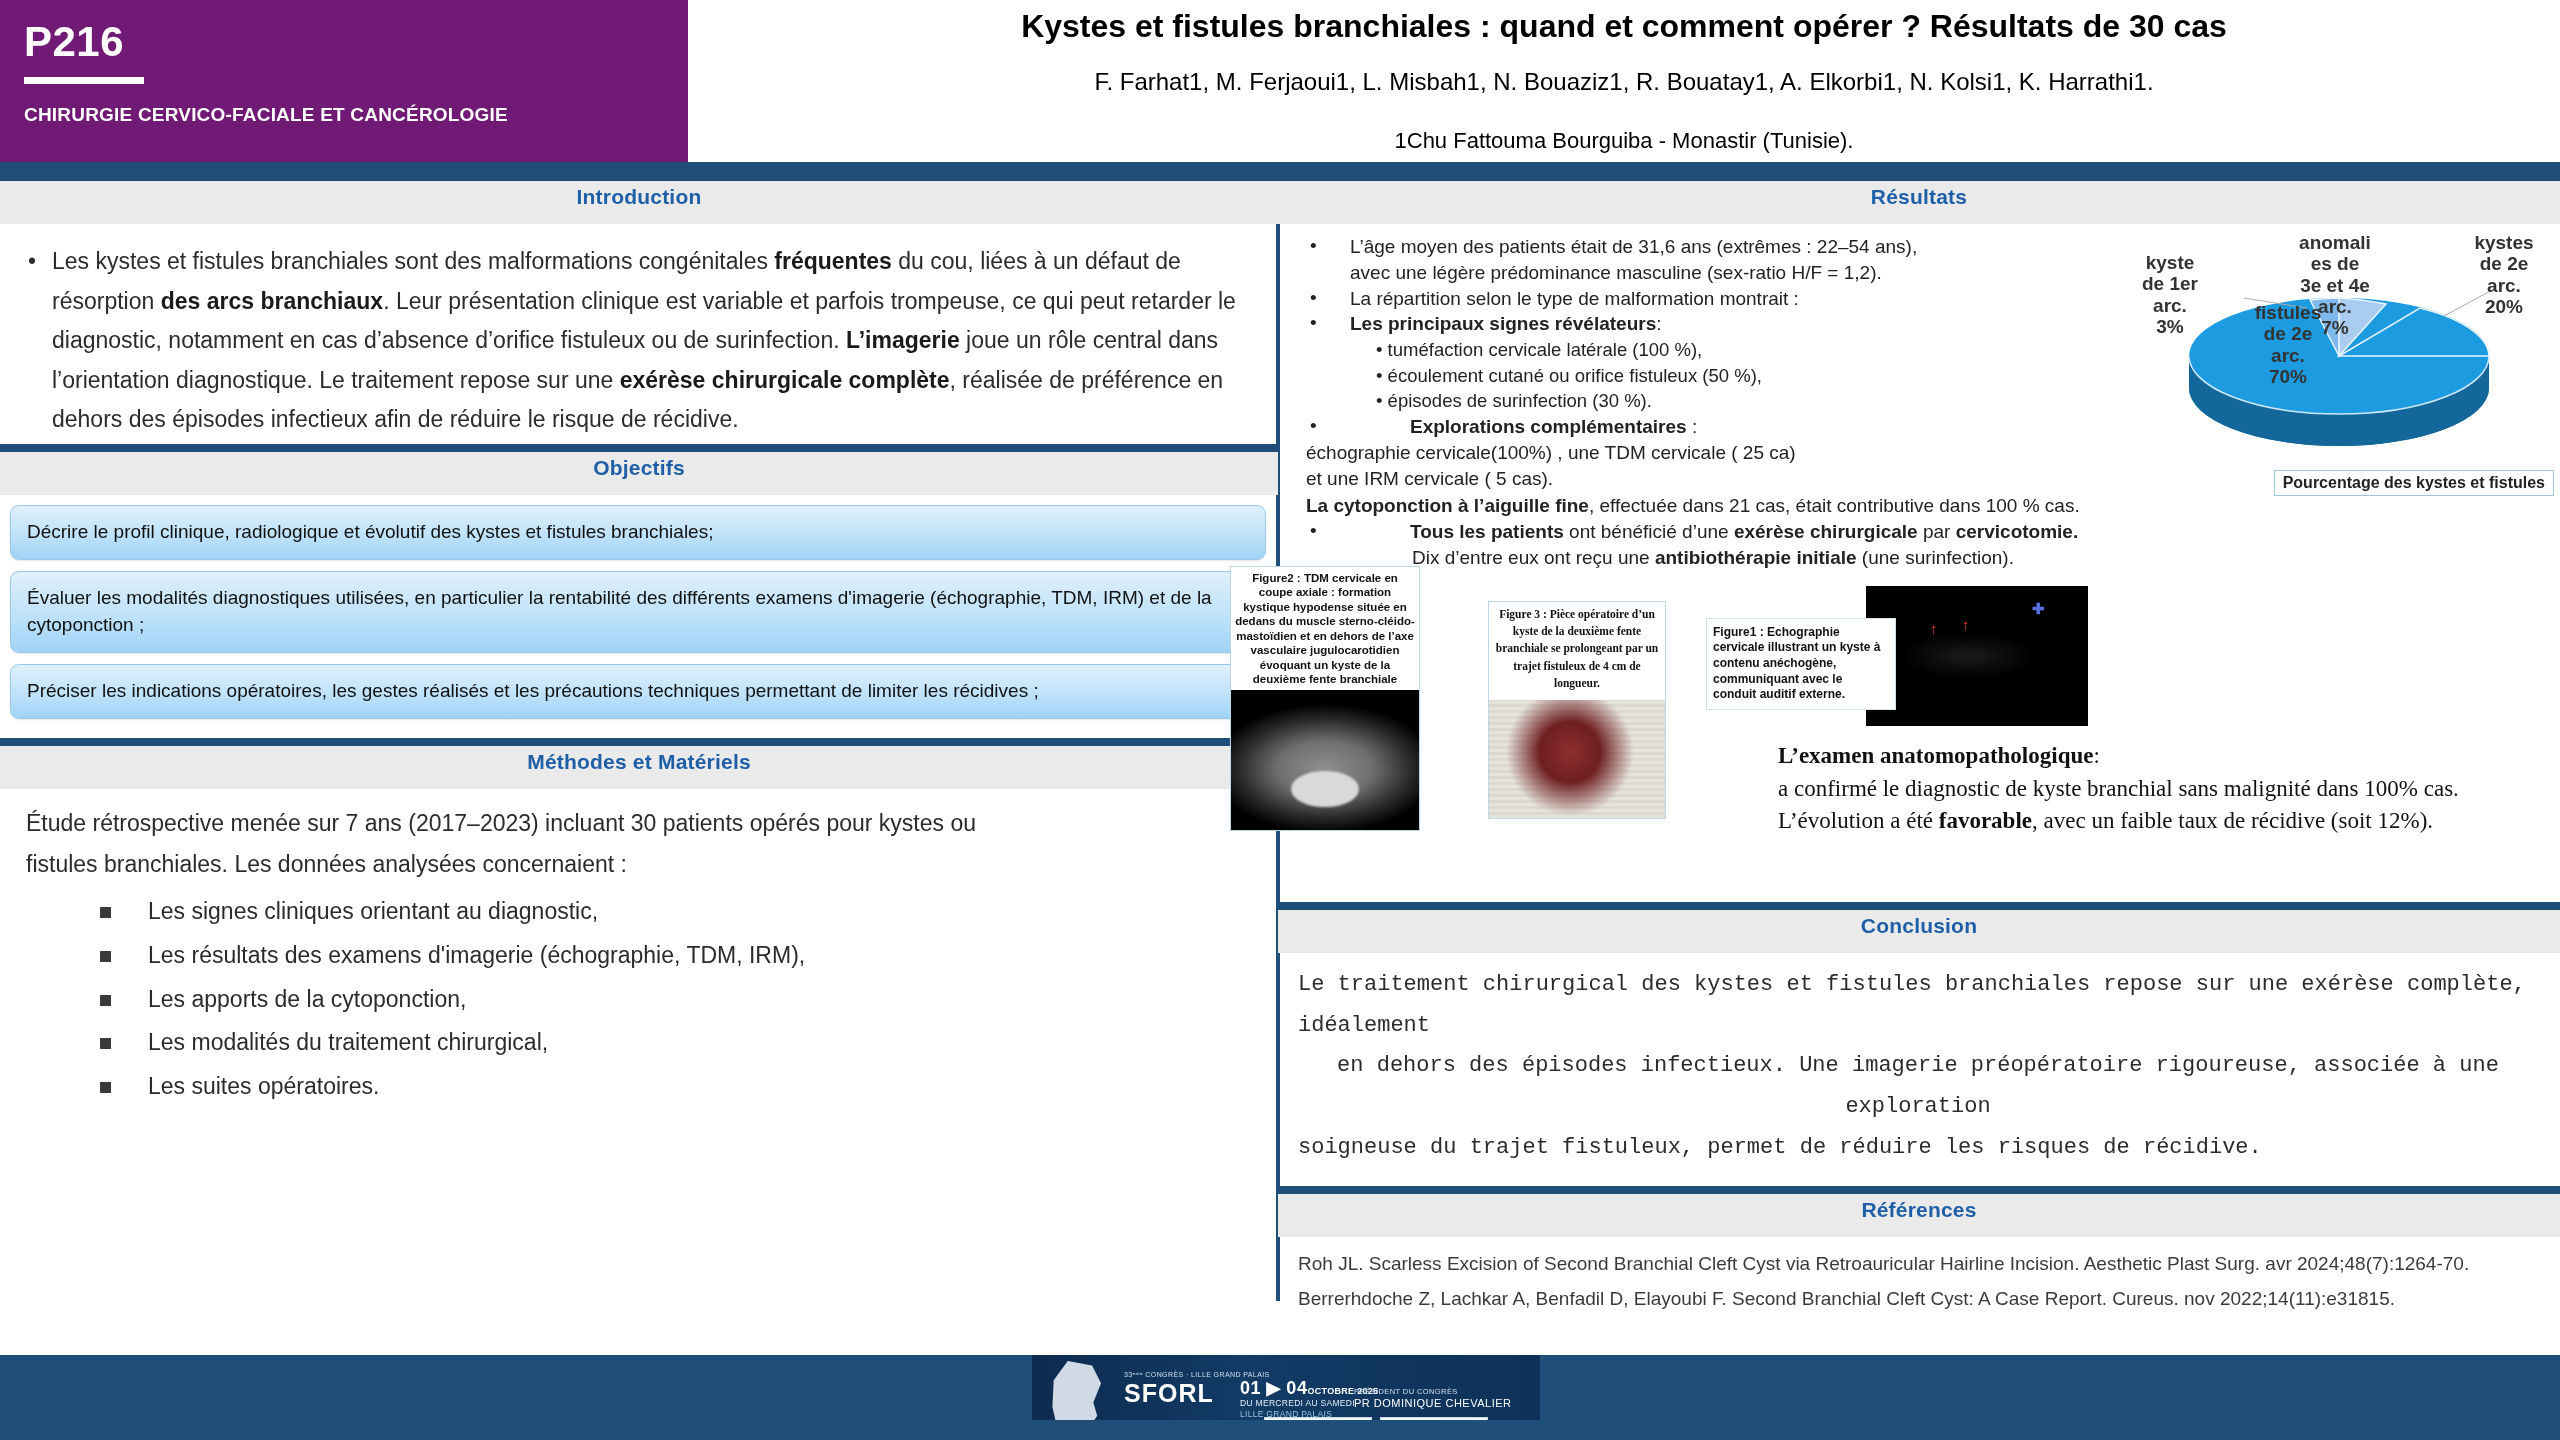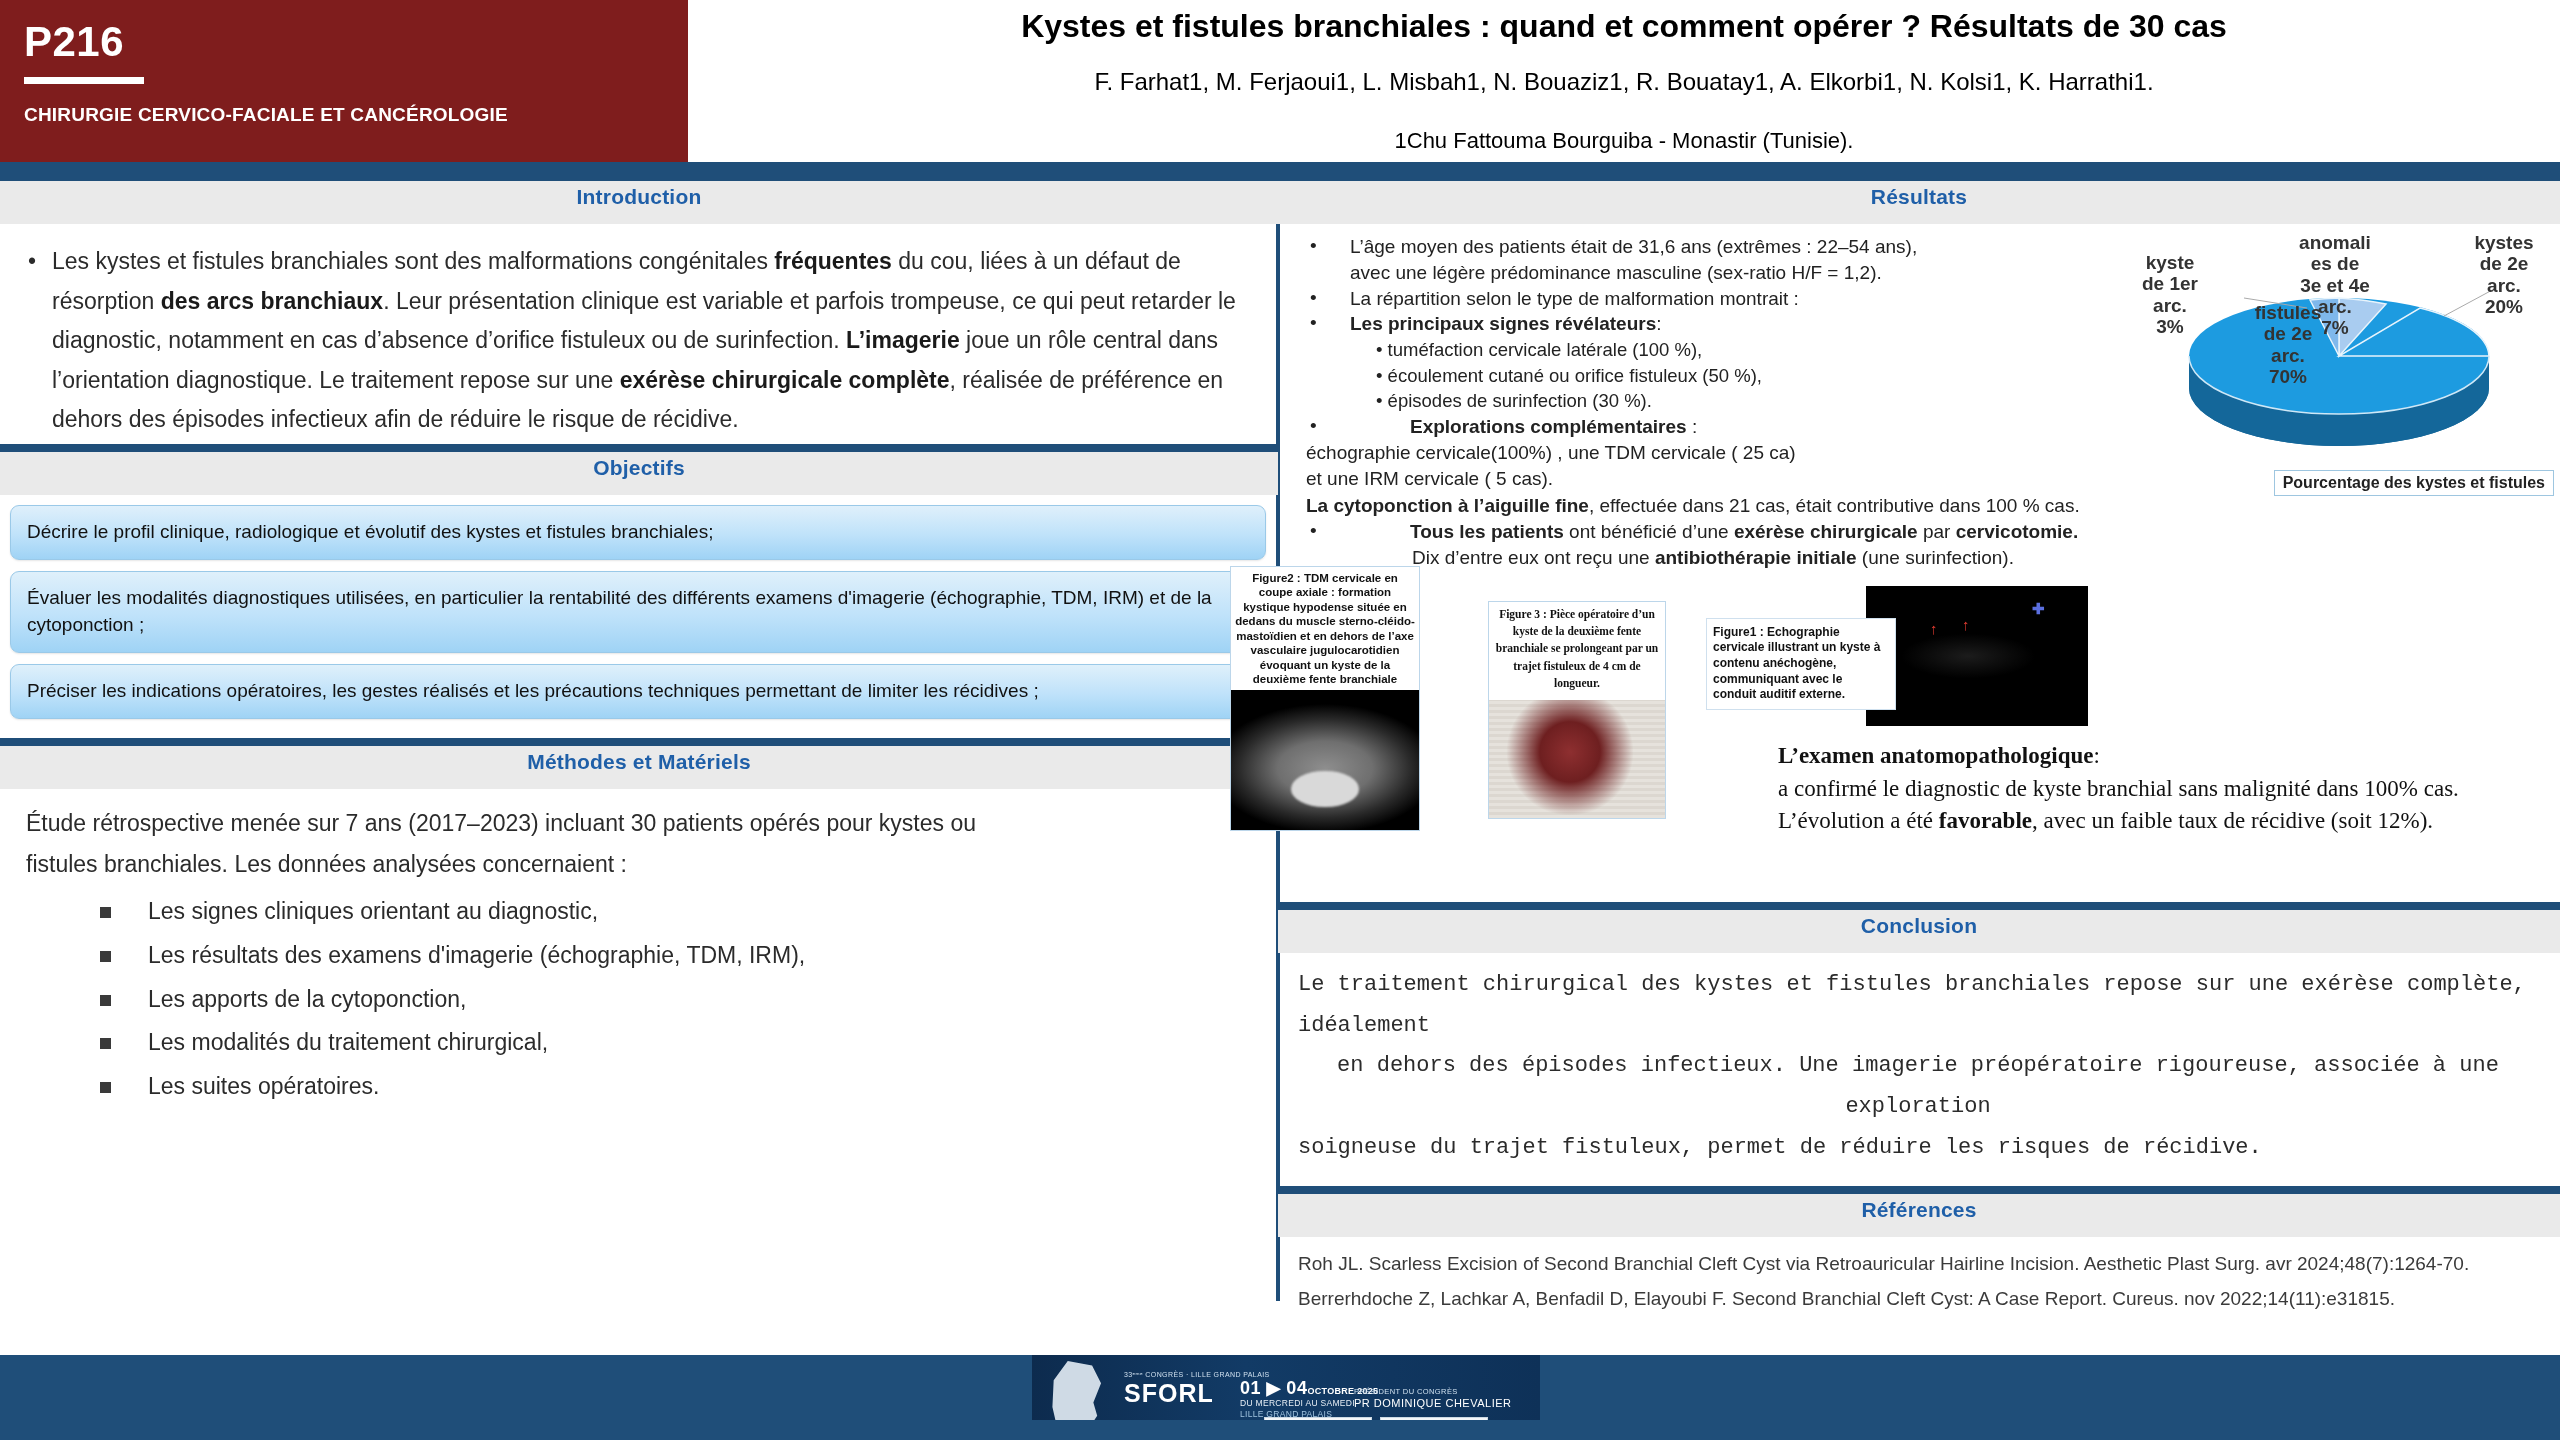--- a/index.html
+++ b/index.html
@@ -7,21 +7,21 @@
     width:2560px; height:1440px;
     background:#ffffff;
     font-family:"Liberation Sans", sans-serif;
     overflow:hidden;
   }
   .poster { position:relative; width:2560px; height:1440px; background:#fff; }
 
   
   .hdr-left {
     position:absolute; left:0; top:0; width:748px; height:162px;
-    background:#7f1d1d;
+    background:#701a75;
   }
   .hdr-left .pnum {
     color:#fff; font-weight:bold; font-size:42px; letter-spacing:.5px;
     position:absolute; left:24px; top:18px;
   }
   .hdr-left .rule {
     position:absolute; left:24px; top:77px; width:120px; height:7px; background:#fff;
   }
   .hdr-left .dept {
     position:absolute; left:24px; top:104px;

